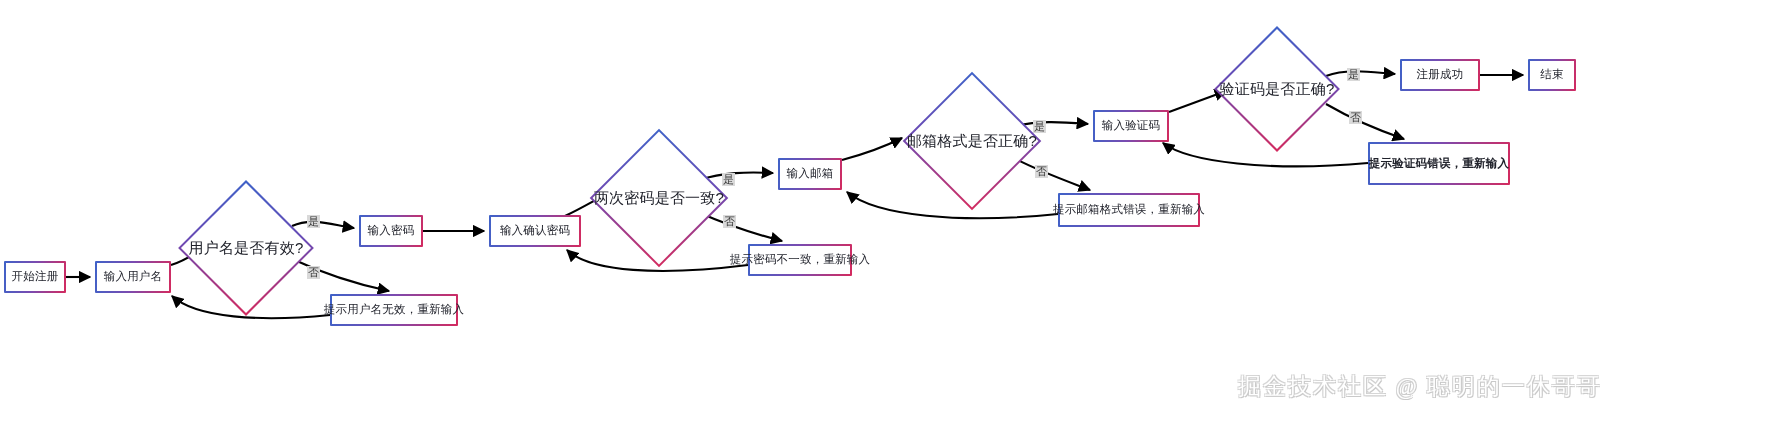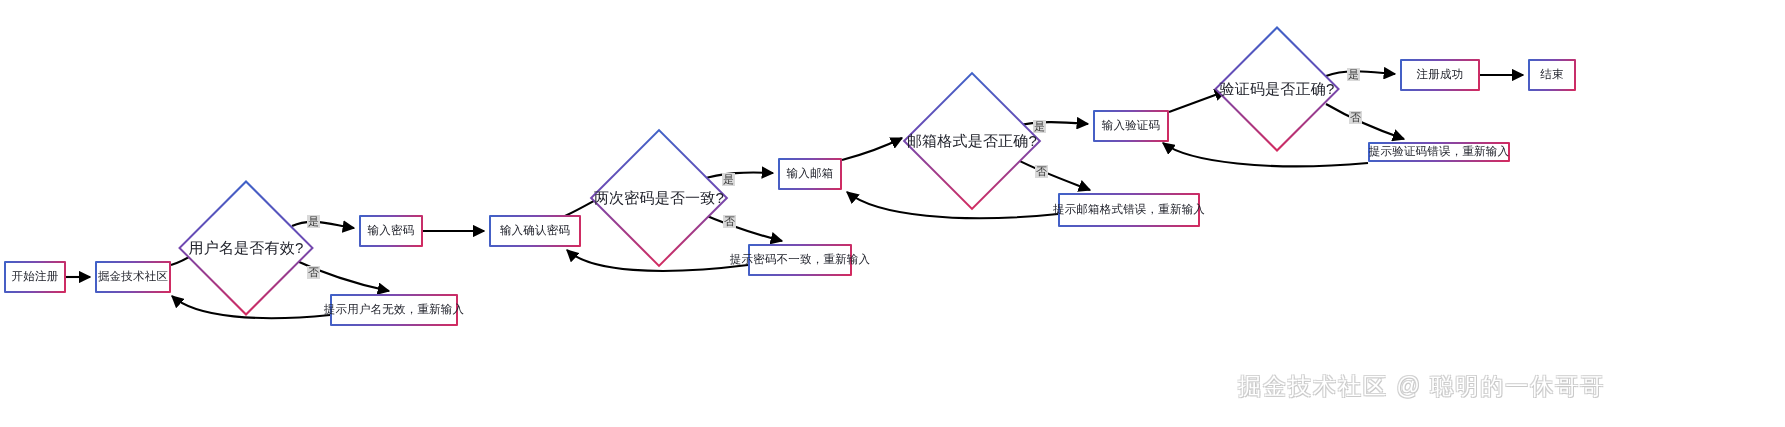--- a/index.html
+++ b/index.html
@@ -170,21 +170,21 @@
   </svg>
 
   <div class="node proc" style="left:4px; top:261px; width:62px; height:32px;">
     <div class="inner">
       <span class="label">开始注册</span>
     </div>
   </div>
 
   <div class="node proc" style="left:95px; top:261px; width:76px; height:32px;">
     <div class="inner">
-      <span class="label">掘金技术社区</span>
+      <span class="label">输入用户名</span>
     </div>
   </div>
 
   <div class="node decision" style="left:178px; top:180px; width:136px; height:136px;">
     <div class="dia" style="width:96px; height:96px;">
         <span></span>
       </div>
     <span class="label">用户名是否有效?</span>
   </div>
 
@@ -244,21 +244,21 @@
     </div>
   </div>
 
   <div class="node decision" style="left:1214px; top:26px; width:126px; height:126px;">
     <div class="dia" style="width:89px; height:89px;">
         <span></span>
       </div>
     <span class="label">验证码是否正确?</span>
   </div>
 
-  <div class="node proc" style="left:1368px; top:142px; width:142px; height:20px;">
+  <div class="node proc" style="left:1368px; top:142px; width:142px; height:43px;font-weight:bold;">
     <div class="inner">
       <span class="label">提示验证码错误，重新输入</span>
     </div>
   </div>
 
   <div class="node proc" style="left:1400px; top:59px; width:80px; height:32px;">
     <div class="inner">
       <span class="label">注册成功</span>
     </div>
   </div>
@@ -271,15 +271,15 @@
 
   <span class="edge-label" style="left:307px; top:215px;">是</span>
   <span class="edge-label" style="left:307px; top:266px;">否</span>
   <span class="edge-label" style="left:722px; top:173px;">是</span>
   <span class="edge-label" style="left:723px; top:215px;">否</span>
   <span class="edge-label" style="left:1033px; top:120px;">是</span>
   <span class="edge-label" style="left:1035px; top:165px;">否</span>
   <span class="edge-label" style="left:1347px; top:68px;">是</span>
   <span class="edge-label" style="left:1349px; top:111px;">否</span>
 
-  <div class="watermark" style="left:1238px; top:371px;">掘金技术社区 @ 聪明的一休哥哥</div>
+  <div class="watermark" style="left:1238px; top:371px;font-family:Liberation Serif, serif;">掘金技术社区 @ 聪明的一休哥哥</div>
 
 </div>
 
 </body></html>

